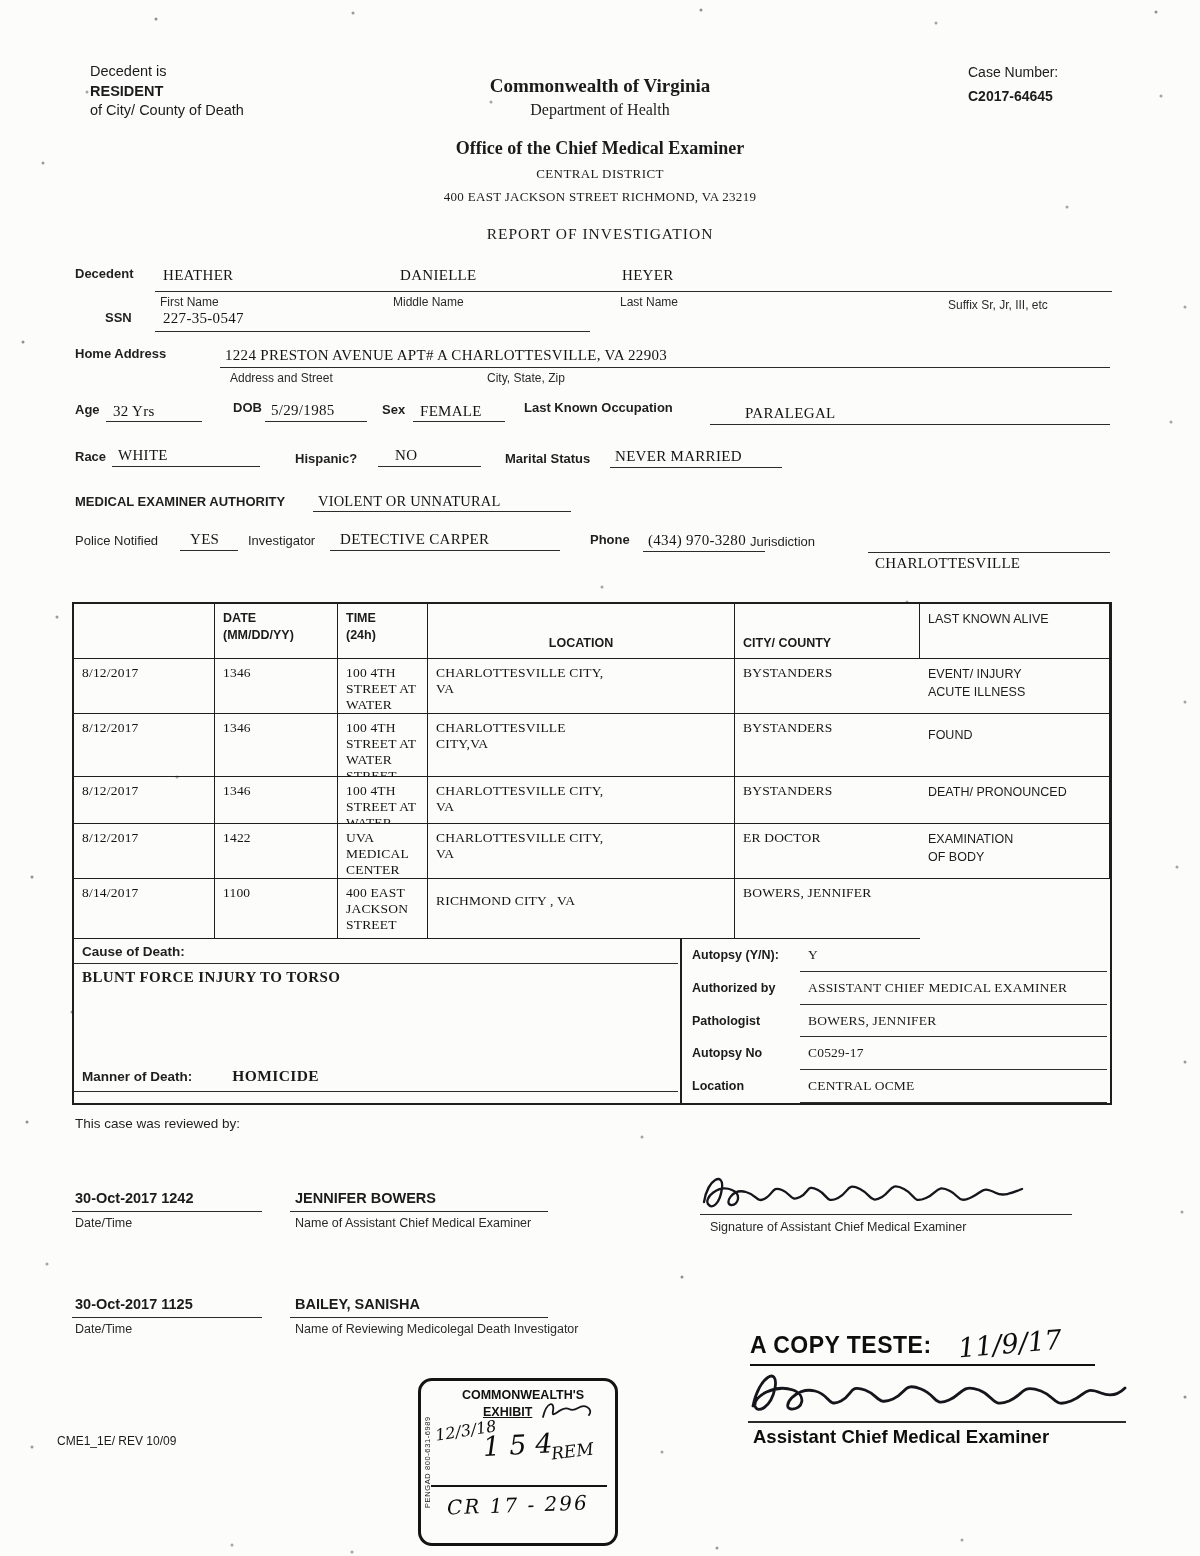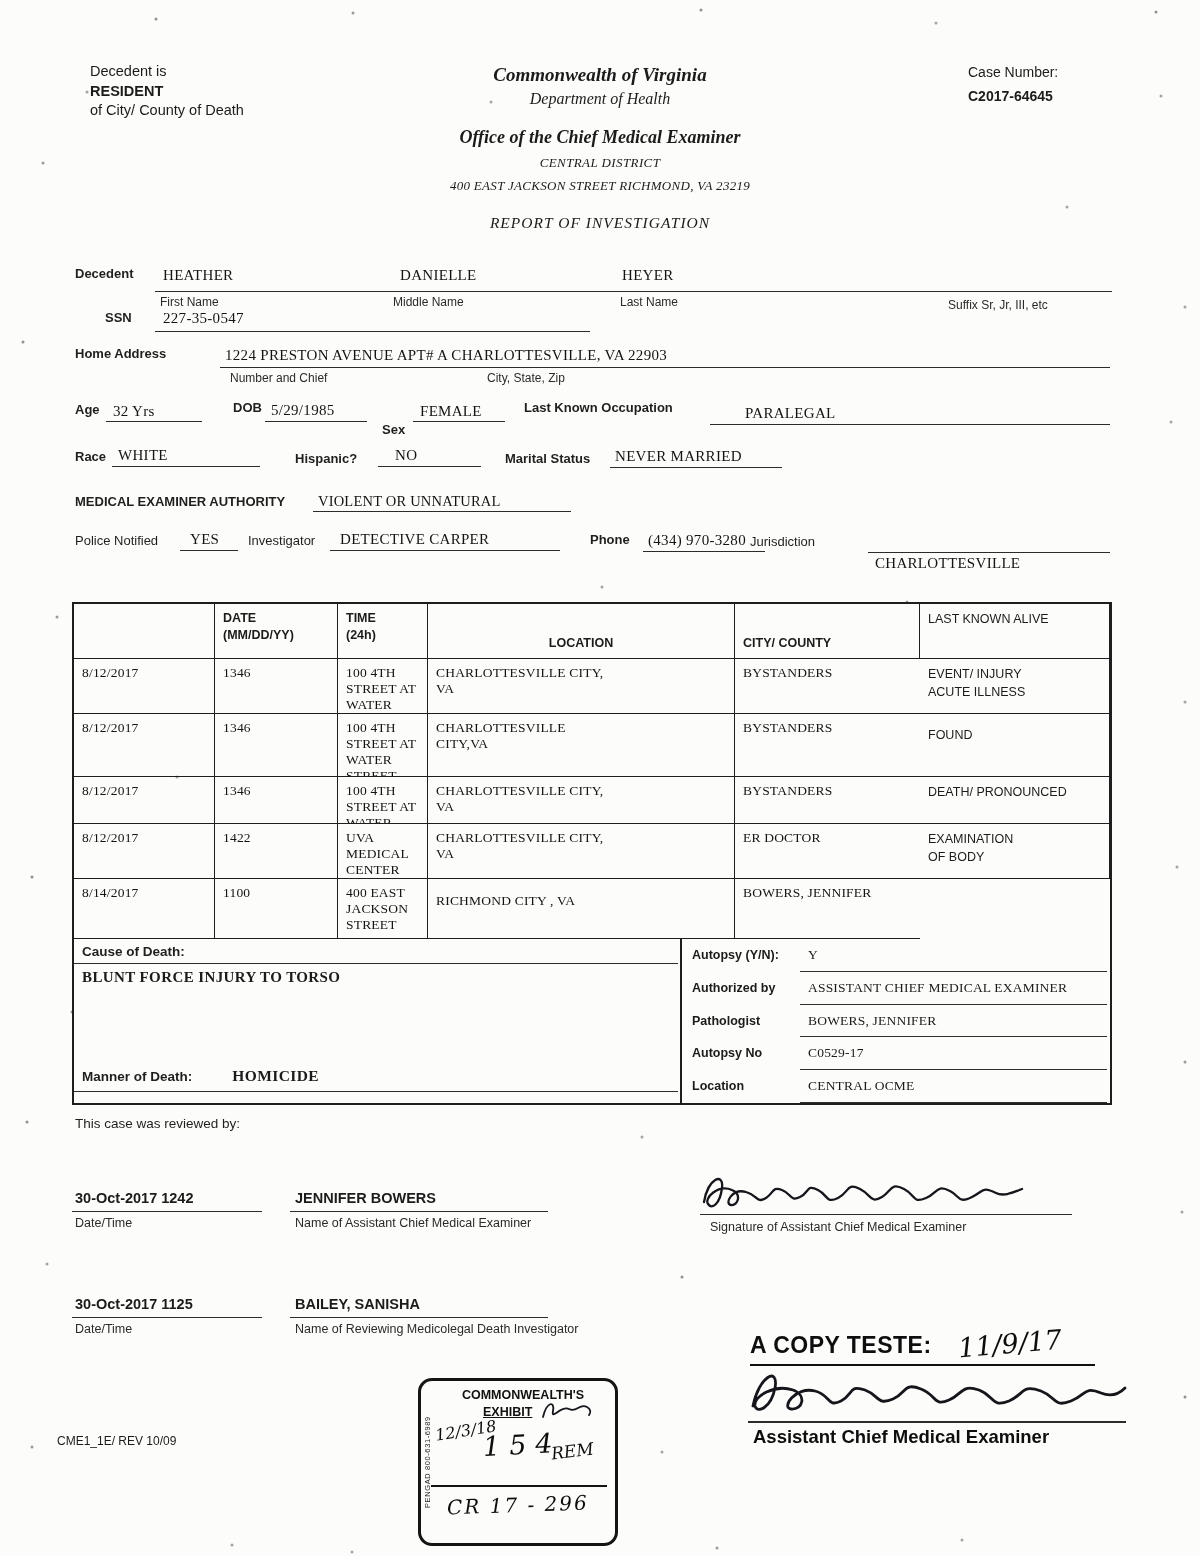--- a/index.html
+++ b/index.html
@@ -13,21 +13,21 @@
   .sans { font-family:"Liberation Sans", sans-serif; }
   .lblb { font-family:"Liberation Sans", sans-serif; font-weight:bold; font-size:13px; color:#1f1f1f; }
   .lblr { font-family:"Liberation Sans", sans-serif; font-size:13px; color:#1f1f1f; }
   .sub  { font-family:"Liberation Sans", sans-serif; font-size:12px; color:#2a2a2a; }
   .val  { font-family:"Liberation Serif", serif; font-size:15px; color:#141414; letter-spacing:.3px; }
   .vals { font-family:"Liberation Serif", serif; font-size:13.5px; color:#141414; letter-spacing:.2px; }
   .hline { position:absolute; height:0; border-top:1.5px solid #2b2b2b; }
   .hand { font-family:"DejaVu Serif", serif; font-style:italic; color:#0d0d0d; }
 
   
-  .hdr-center { left:300px; top:64px; width:600px; text-align:center;font-style:italic; }
+  .hdr-center { left:300px; top:75px; width:600px; text-align:center; }
   .hc1 { font-size:19px; font-weight:bold; }
   .hc2 { font-size:16px; margin-top:4px; }
   .hc3 { font-size:18px; font-weight:bold; margin-top:19px; }
   .hc4 { font-size:13px; margin-top:7px; letter-spacing:.4px; }
   .hc5 { font-size:13px; margin-top:7px; letter-spacing:.3px; }
   .hc6 { font-size:15.5px; margin-top:20px; letter-spacing:1px; }
 
   
   .evt { left:72px; top:602px; width:1040px; height:503px; border:2px solid #1e1e1e; }
   .evt-grid { display:grid; grid-template-columns:141px 123px 90px 307px 185px 1fr;
@@ -127,30 +127,30 @@
   <div class="abs sub" style="left:620px; top:295px;">Last Name</div>
   <div class="abs sub" style="left:948px; top:298px;">Suffix Sr, Jr, III, etc</div>
 
   <div class="abs lblb" style="left:105px; top:310px;">SSN</div>
   <div class="abs val" style="left:163px; top:310px;">227-35-0547</div>
   <div class="hline" style="left:155px; top:331px; width:435px;"></div>
 
   <div class="abs lblb" style="left:75px; top:346px;">Home Address</div>
   <div class="abs val" style="left:225px; top:347px;">1224 PRESTON AVENUE  APT# A  CHARLOTTESVILLE,  VA    22903</div>
   <div class="hline" style="left:220px; top:367px; width:890px;"></div>
-  <div class="abs sub" style="left:230px; top:371px;">Number and Chief</div>
+  <div class="abs sub" style="left:230px; top:371px;">Address and Street</div>
   <div class="abs sub" style="left:487px; top:371px;">City, State, Zip</div>
 
   <div class="abs lblb" style="left:75px; top:402px;">Age</div>
   <div class="abs val" style="left:113px; top:403px;">32 Yrs</div>
   <div class="hline" style="left:106px; top:421px; width:96px;"></div>
   <div class="abs lblb" style="left:233px; top:400px;">DOB</div>
   <div class="abs val" style="left:271px; top:402px;">5/29/1985</div>
   <div class="hline" style="left:265px; top:421px; width:102px;"></div>
-  <div class="abs lblb" style="left:382px; top:402px;margin-top:20px;">Sex</div>
+  <div class="abs lblb" style="left:382px; top:402px;">Sex</div>
   <div class="abs val" style="left:420px; top:403px;">FEMALE</div>
   <div class="hline" style="left:413px; top:421px; width:92px;"></div>
   <div class="abs lblb" style="left:524px; top:400px;">Last Known Occupation</div>
   <div class="abs val" style="left:745px; top:405px;">PARALEGAL</div>
   <div class="hline" style="left:710px; top:424px; width:400px;"></div>
 
   <div class="abs lblb" style="left:75px; top:449px;">Race</div>
   <div class="abs val" style="left:118px; top:447px;">WHITE</div>
   <div class="hline" style="left:112px; top:466px; width:148px;"></div>
   <div class="abs lblb" style="left:295px; top:451px;">Hispanic?</div>

